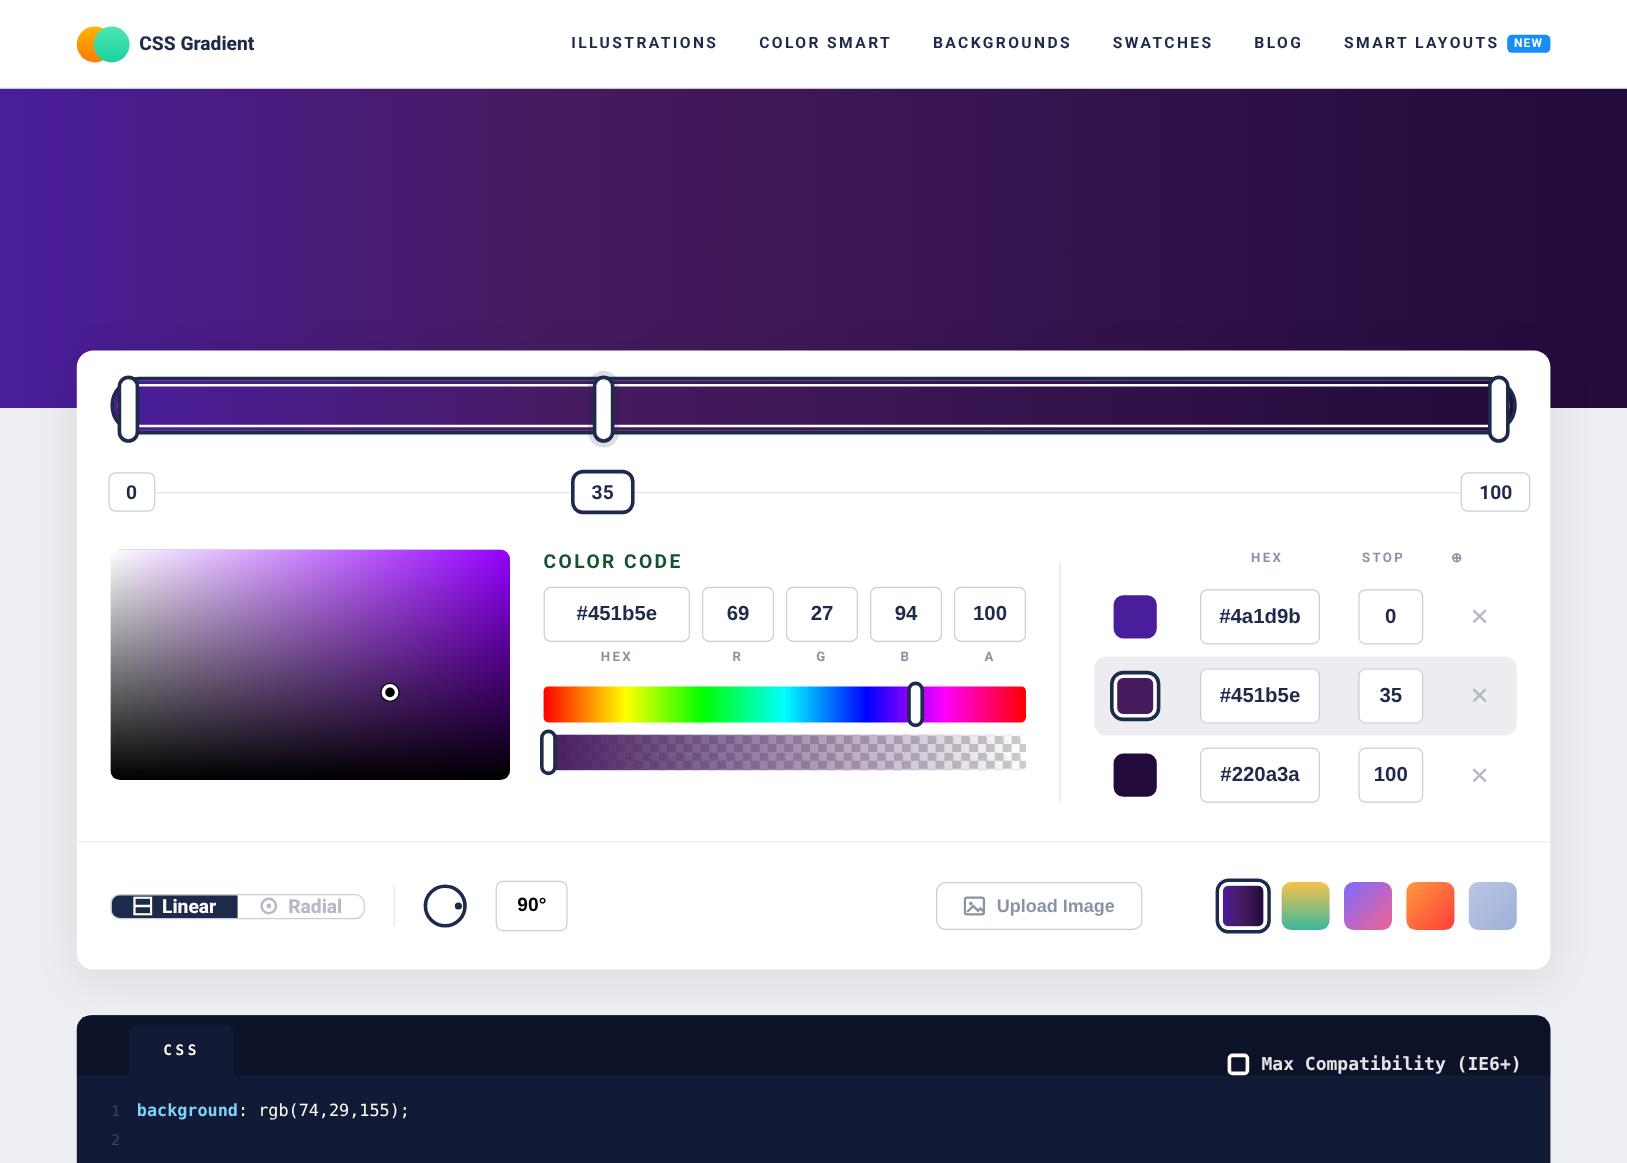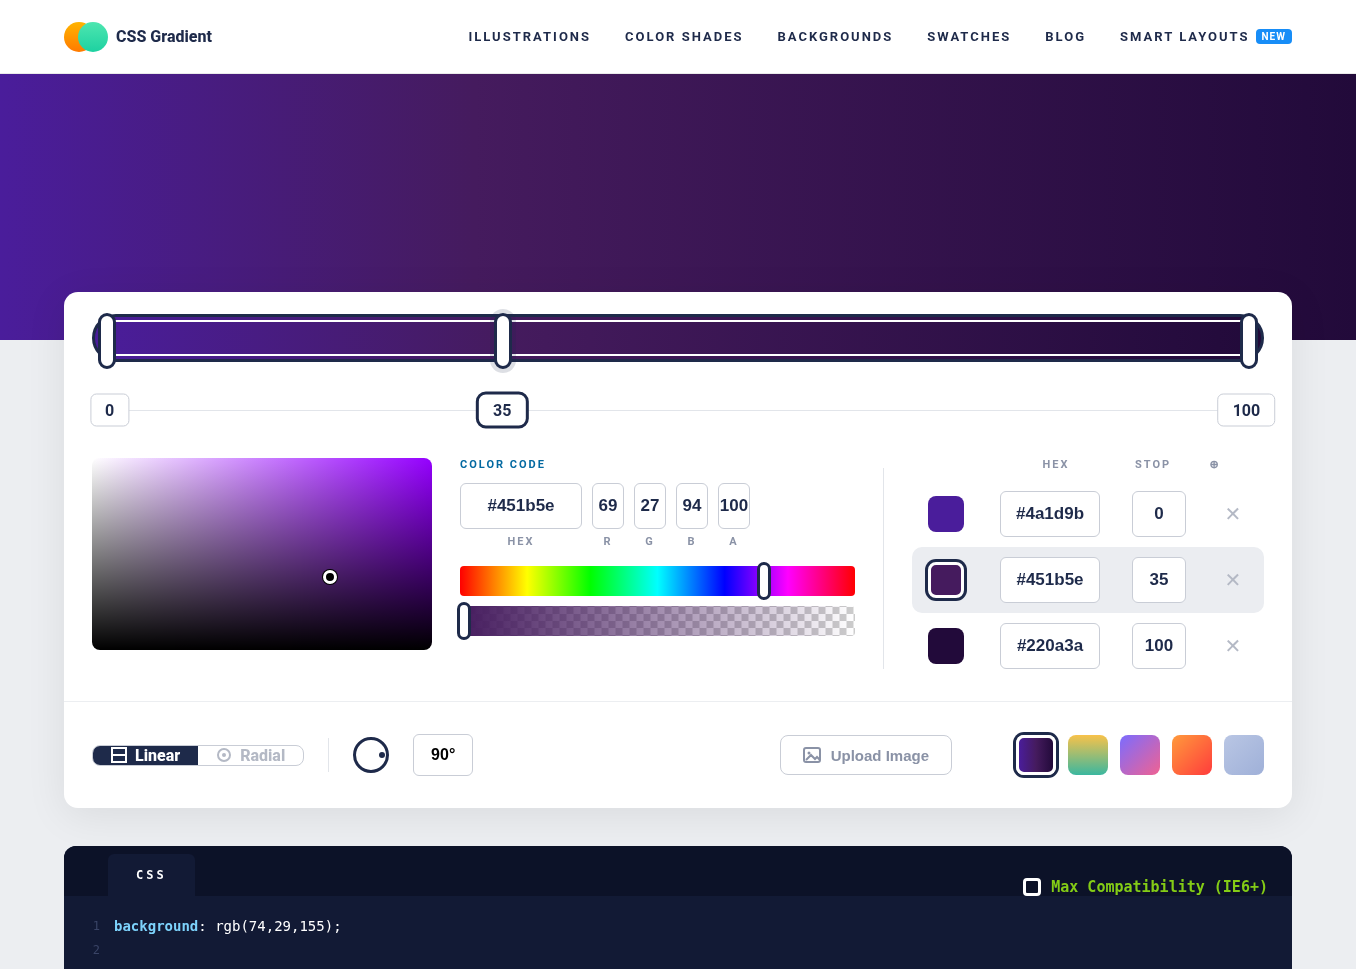--- a/index.html
+++ b/index.html
@@ -90,29 +90,29 @@
       linear-gradient(to right, #fff 0%, #9500ff 100%);
   }
   .picker-cursor {
     position:absolute; width:14px; height:14px; border:3px solid #fff;
     border-radius:50%; background:#000; box-shadow:0 0 0 1px #000;
     left:70%; top:62%; transform:translate(-50%,-50%);
   }
 
   
   .codecol { flex:1; }
-  .label { font-size:11px; font-weight:700; letter-spacing:2px; color:#0369a1; margin-bottom:12px; }
+  .label { font-size:16px; font-weight:700; letter-spacing:2px; color:#14532d; margin-bottom:12px; }
   .code-row { display:flex; gap:10px; }
   .code-row .grp { display:flex; flex-direction:column; align-items:center; gap:6px; }
   .code-row input, .hex-input, .stop-input {
     border:1px solid #c9cdd6; border-radius:6px; height:46px;
     font-weight:700; font-size:17px; color:#1e2a4a; text-align:center;
   }
   .code-row .hex { width:122px; }
-  .code-row .num { width:32px; }
+  .code-row .num { width:60px; }
   .sublabel { font-size:11px; font-weight:700; letter-spacing:2px; color:#8a92a6; }
 
   .hue-slider, .alpha-slider {
     margin-top:18px; height:30px; border-radius:4px; position:relative;
   }
   .hue-slider {
     background: linear-gradient(to right,
       #ff0000 0%, #ffff00 17%, #00ff00 33%, #00ffff 50%,
       #0000ff 67%, #ff00ff 83%, #ff0000 100%);
   }
@@ -170,42 +170,42 @@
     font-weight:800; font-size:15px; color:#8a92a6; cursor:pointer;
   }
   .presets { display:flex; gap:12px; margin-left:40px;}
   .preset { width:40px; height:40px; border-radius:8px; cursor:pointer; }
   .preset.active { border:3px solid #fff; box-shadow:0 0 0 3px #1e2a4a; }
 
   
   .code-panel { margin:38px 64px 0 64px; background:#121a35; border-radius:12px 12px 0 0; overflow:hidden; color:#fff; font-family: "SF Mono", Menlo, Consolas, monospace; }
   .code-header { display:flex; align-items:flex-end; height:50px; padding:0 24px; background:#0c1228;}
   .tab { background:#121a35; padding:14px 28px; font-size:12px; font-weight:700; letter-spacing:3px; border-radius:6px 6px 0 0; margin-left:20px;}
-  .compat { margin-left:auto; display:flex; align-items:center; gap:10px; font-weight:700; color:#84cc16; font-size:15px;padding-left:43px;}
+  .compat { margin-left:auto; display:flex; align-items:center; gap:10px; font-weight:700; color:#e5e5e5; font-size:15px;padding-left:43px;}
   .compat-box { width:18px; height:18px; border:3px solid #fff; border-radius:4px; }
   .code-body { display:flex; padding:18px 0 30px 0; }
   .gutter { width:50px; text-align:right; color:#3a4466; font-size:12px; padding-right:14px; line-height:24px;}
   .code-lines { font-size:14px; line-height:24px; }
   .tok-prop { color:#7dd3fc; font-weight:700;}
   .tok-val { color:#fff; }
 </style>
 </head>
 <body>
 
 <div class="header">
   <div class="logo">
     <div class="logo-mark">
       <div class="logo-circle a"></div>
         <div class="logo-circle b"></div>
     </div>
     <div class="logo-text">CSS Gradient</div>
   </div>
   <div class="nav">
     <a>ILLUSTRATIONS</a>
-    <a>COLOR SHADES</a>
+    <a>COLOR SMART</a>
     <a>BACKGROUNDS</a>
     <a>SWATCHES</a>
     <a>BLOG</a>
     <a>
       <span>SMART LAYOUTS</span>
       <span class="new-badge">NEW</span>
     </a>
   </div>
 </div>
 

